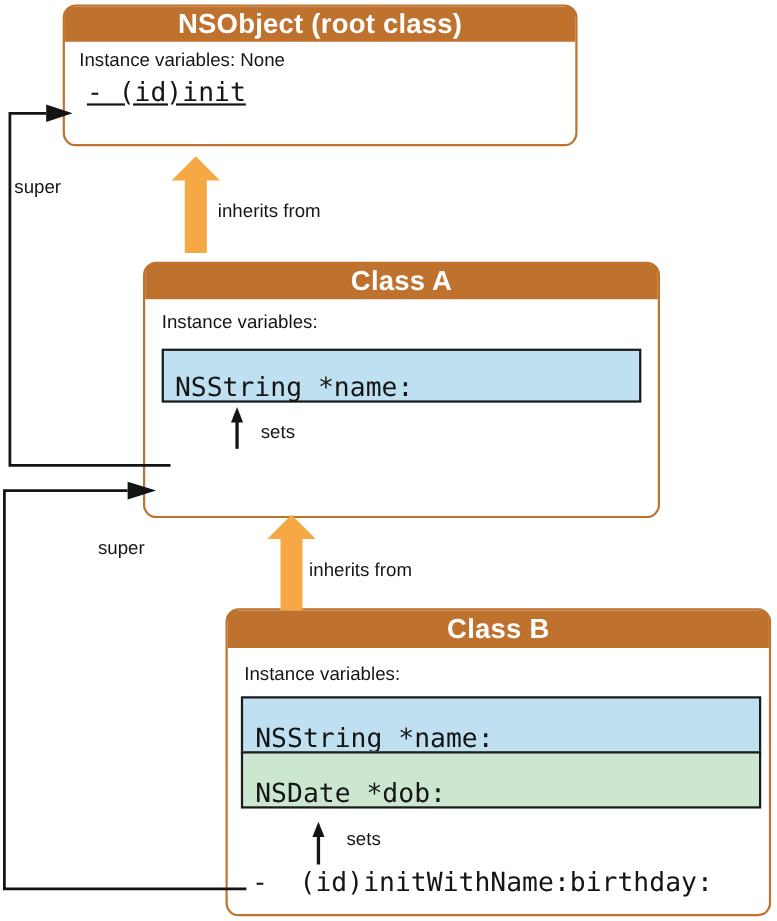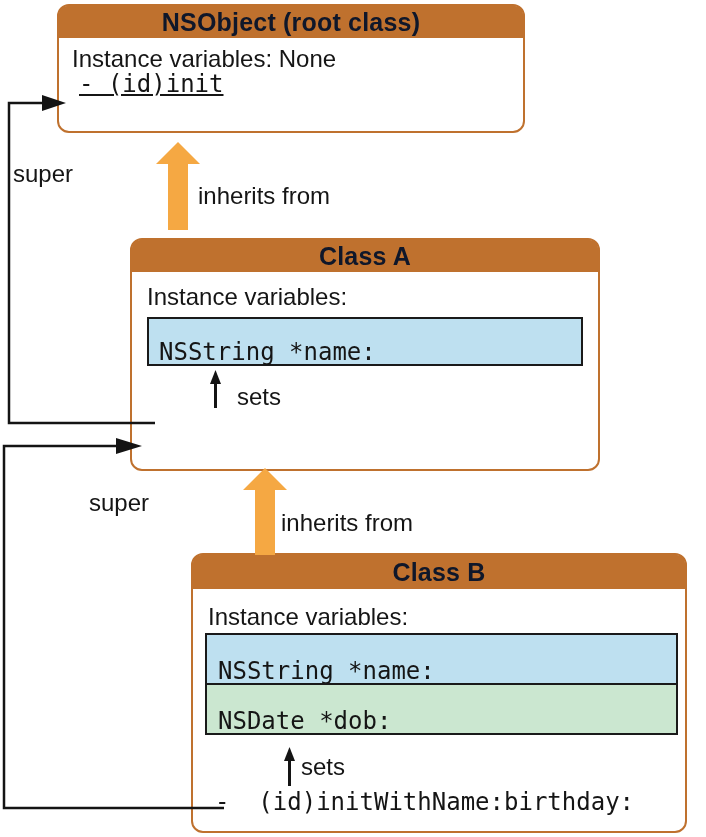--- a/index.html
+++ b/index.html
@@ -11,25 +11,25 @@
   
   .cls{
     position:absolute;box-sizing:border-box;background:#fff;
     border:2.5px solid var(--header-orange);border-radius:12px;z-index:1;
   }
   .cls-header{
     position:absolute;left:0;top:0;right:0;height:32px;
     background:var(--header-orange);
     border-radius:8px 8px 0 0;
     display:flex;align-items:center;justify-content:center;
-    color:#0f172a;font-weight:bold;font-size:25px;letter-spacing:.2px;
+    color:#ffffff;font-weight:bold;font-size:25px;letter-spacing:.2px;
   }
   .cls-header.tall{height:34px;}
   .abs{position:absolute;}
-  .sans24{font-size:24px;line-height:1.15;white-space:pre;}
+  .sans24{font-size:17px;line-height:1.15;white-space:pre;}
   .mono{font-family:"DejaVu Sans Mono",monospace;font-size:24px;line-height:1;white-space:pre;}
   .ivar{
     position:absolute;box-sizing:border-box;border:2px solid #1a1a1a;
     display:flex;align-items:flex-end;
   }
   .ivar.blue{background:var(--ivar-blue);}
   .ivar.green{background:var(--ivar-green);}
   .lbl{position:absolute;z-index:6;}
   
   .inherit-arrow{fill:var(--arrow-orange);}
@@ -73,21 +73,21 @@
 
   <div class="cls" style="left:130px;top:228px;width:470px;height:233px;margin-top:10px;">
     <div class="cls-header">Class A</div>
     <div class="abs sans24" style="left:15px;top:43px;">Instance variables:</div>
     <div class="ivar blue" style="left:15px;top:77px;width:436px;height:49px;padding-left:10px;">
       <span class="mono">NSString *name:</span>
     </div>
     <div class="abs sans24" style="left:105px;top:143px;">sets</div>
   </div>
 
-  <div class="cls" style="left:191px;top:553px;width:496px;height:280px;">
+  <div class="cls" style="left:205px;top:553px;width:496px;height:280px;">
     <div class="cls-header tall">Class B</div>
     <div class="abs sans24" style="left:15px;top:48px;">Instance variables:</div>
     <div class="ivar blue" style="left:12px;top:78px;width:473px;height:52px;padding-left:11px;">
       <span class="mono">NSString *name:</span>
     </div>
     <div class="ivar green" style="left:12px;top:128px;width:473px;height:52px;padding-left:11px;">
       <span class="mono">NSDate *dob:</span>
     </div>
     <div class="abs sans24" style="left:108px;top:198px;">sets</div>
     <div class="abs mono" style="left:22px;top:235px;">-  (id)initWithName:birthday:</div>

